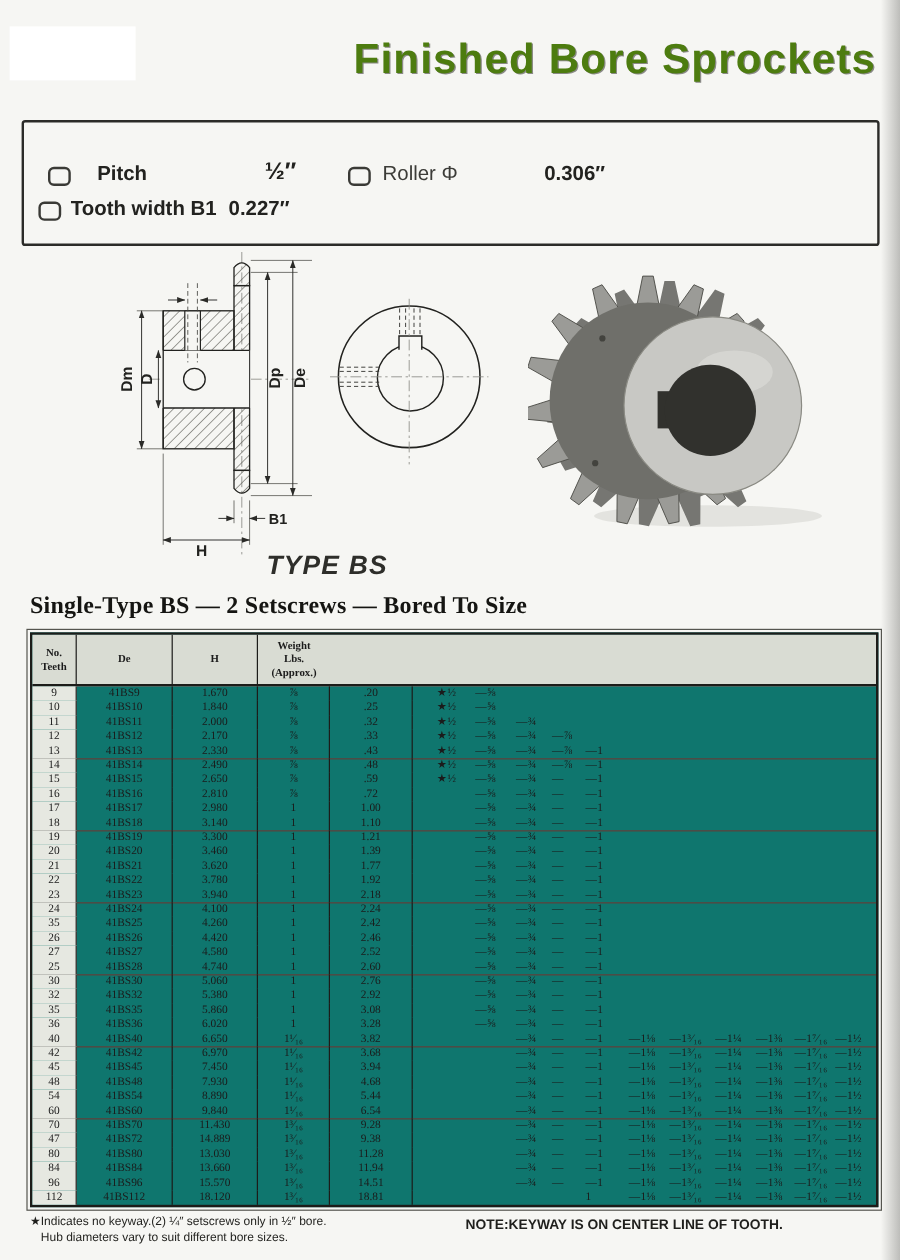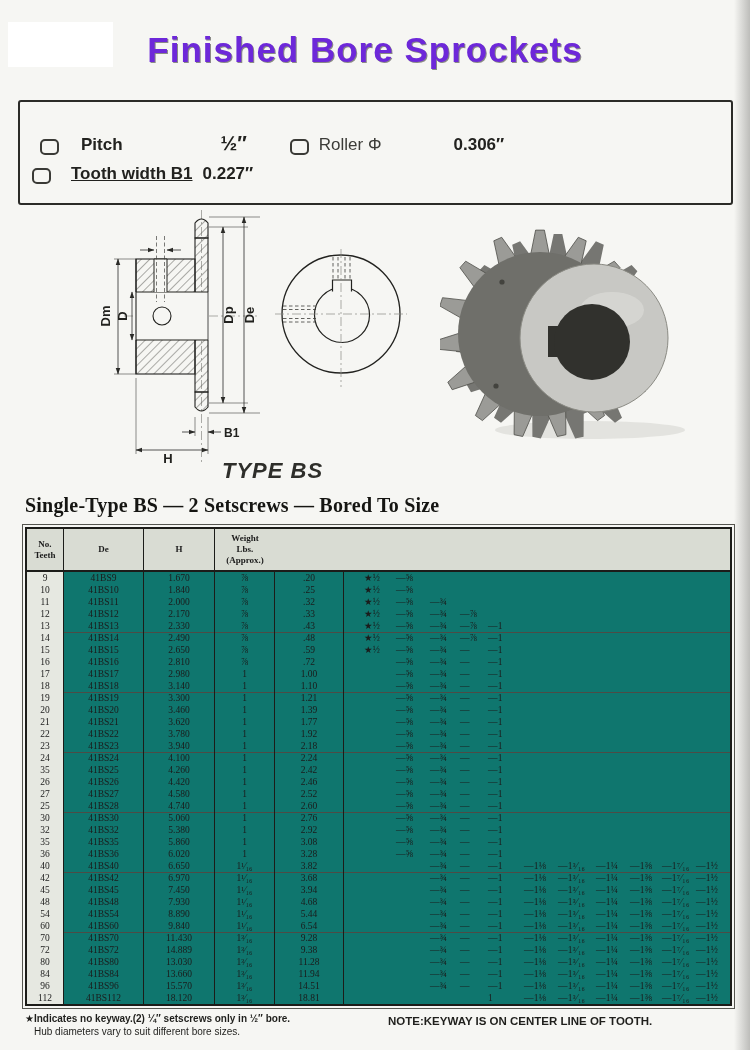--- a/index.html
+++ b/index.html
@@ -6,22 +6,22 @@
   body{
     width:750px;height:1050px;position:relative;overflow:hidden;
     background:#f6f6f3;
     font-family:"Liberation Sans","DejaVu Sans",sans-serif;
     color:#1b1b1b;
   }
   .edge-strip{position:absolute;right:0;top:0;width:16px;height:1050px;
     background:linear-gradient(to right, rgba(190,190,188,0), #bdbdba);}
   .white-label{position:absolute;left:8px;top:22px;width:105px;height:45px;background:#ffffff;}
   .page-title{
-    position:absolute;left:0;top:30px;width:730px;text-align:center;
-    font-size:35px;font-weight:bold;color:#6d28d9;letter-spacing:1px;
+    position:absolute;left:0;top:30px;width:730px;text-align:right;
+    font-size:35px;font-weight:bold;color:#4d7c0f;letter-spacing:1px;
     text-shadow:1px 1px 0 #8a8a86;
   }
   .spec-box{
     position:absolute;left:18px;top:100px;width:711px;height:101px;
     border:2px solid #2b2b28;border-radius:3px;
   }
   .spec-row{position:absolute;display:flex;align-items:flex-end;}
   .chk{width:15px;height:12px;border:2px solid #3a3a36;border-radius:5px;background:transparent;display:inline-block;}
   .spec-label{font-weight:bold;font-size:17px;color:#22221f;}
   .spec-label.light{font-weight:normal;color:#3c3c38;}
@@ -47,21 +47,21 @@
     white-space:pre-line;border-right:1px solid #1c1c19;display:flex;align-items:center;justify-content:center;}
   .th:last-child{border-right:none;}
   .tbody{position:relative;}
   .trow{display:grid;grid-template-columns:37px 80px 71px 60px 69px 1fr;height:12px;}
   .trow.sep{box-shadow:0 1px 0 #4c4c46;}
   .tc{font-size:9.5px;line-height:12px;text-align:center;border-right:1px solid #1c1c19;overflow:hidden;}
   .tc.c0{background:#e6e8e1;}
   .tc.c5{border-right:none;position:relative;text-align:left;}
   .bore-slot{position:absolute;top:0;line-height:12px;font-size:9.5px;letter-spacing:.3px;white-space:nowrap;}
   
-  .note-left1{position:absolute;left:25px;top:1013px;font-size:10px;color:#1f1f1c;font-weight:bold;}
+  .note-left1{position:absolute;left:25px;top:1013px;font-size:10px;color:#1f1f1c;}
   .note-left2{position:absolute;left:34px;top:1026px;font-size:10px;color:#1f1f1c;}
   .note-right{position:absolute;left:388px;top:1015px;font-size:11.5px;font-weight:600;color:#1f1f1c;}
   .drawing{position:absolute;}
 </style>
 </head>
 <body>
 
 <div class="edge-strip"></div>
 <div class="white-label"></div>
 
@@ -71,21 +71,21 @@
   <div class="spec-row" style="left:20px;top:30px;">
     <span class="chk"></span>
     <span class="spec-label" style="margin-left:22px;">Pitch</span>
     <span class="spec-val frac-big" style="margin-left:98px;">½″</span>
     <span class="chk" style="margin-left:43px;"></span>
     <span class="spec-label light" style="margin-left:10px;">Roller Φ</span>
     <span class="spec-val" style="margin-left:72px;">0.306″</span>
   </div>
   <div class="spec-row" style="left:12px;top:62px;">
     <span class="chk"></span>
-    <span class="spec-label" style="margin-left:20px;text-decoration:underline;">Tooth width B1</span>
+    <span class="spec-label" style="margin-left:8px;">Tooth width B1</span>
     <span class="spec-val" style="margin-left:10px;">0.227″</span>
   </div>
 </div>
 
 <svg class="drawing" style="left:88px;top:210px;" width="235" height="255" viewBox="0 0 235 255">
   <defs>
     <pattern id="hatch" width="6" height="6" patternUnits="userSpaceOnUse" patternTransform="rotate(45)">
       <line x1="0" y1="0" x2="0" y2="6" stroke="#4c4c46" stroke-width="0.9"></line>
     </pattern>
     <marker id="ar" markerWidth="9" markerHeight="8" refX="8" refY="4" orient="auto-start-reverse">
@@ -627,21 +627,21 @@
           <span class="bore-slot" style="left: 144px;">—1</span>
           <span class="bore-slot" style="left: 180px;">—1⅛</span>
           <span class="bore-slot" style="left: 214px;">—1³⁄₁₆</span>
           <span class="bore-slot" style="left: 252px;">—1¼</span>
           <span class="bore-slot" style="left: 286px;">—1⅜</span>
           <span class="bore-slot" style="left: 318px;">—1⁷⁄₁₆</span>
           <span class="bore-slot" style="left: 352px;">—1½</span>
         </div>
       </div>
       <div class="trow">
-        <div class="tc c0">72</div>
+        <div class="tc c0">47</div>
         <div class="tc c1">41BS72</div>
         <div class="tc c2">14.889</div>
         <div class="tc c3">1³⁄₁₆</div>
         <div class="tc c4">9.38</div>
         <div class="tc c5">
           <span class="bore-slot" style="left: 86px;">—¾</span>
           <span class="bore-slot" style="left: 116px;">—</span>
           <span class="bore-slot" style="left: 144px;">—1</span>
           <span class="bore-slot" style="left: 180px;">—1⅛</span>
           <span class="bore-slot" style="left: 214px;">—1³⁄₁₆</span>

